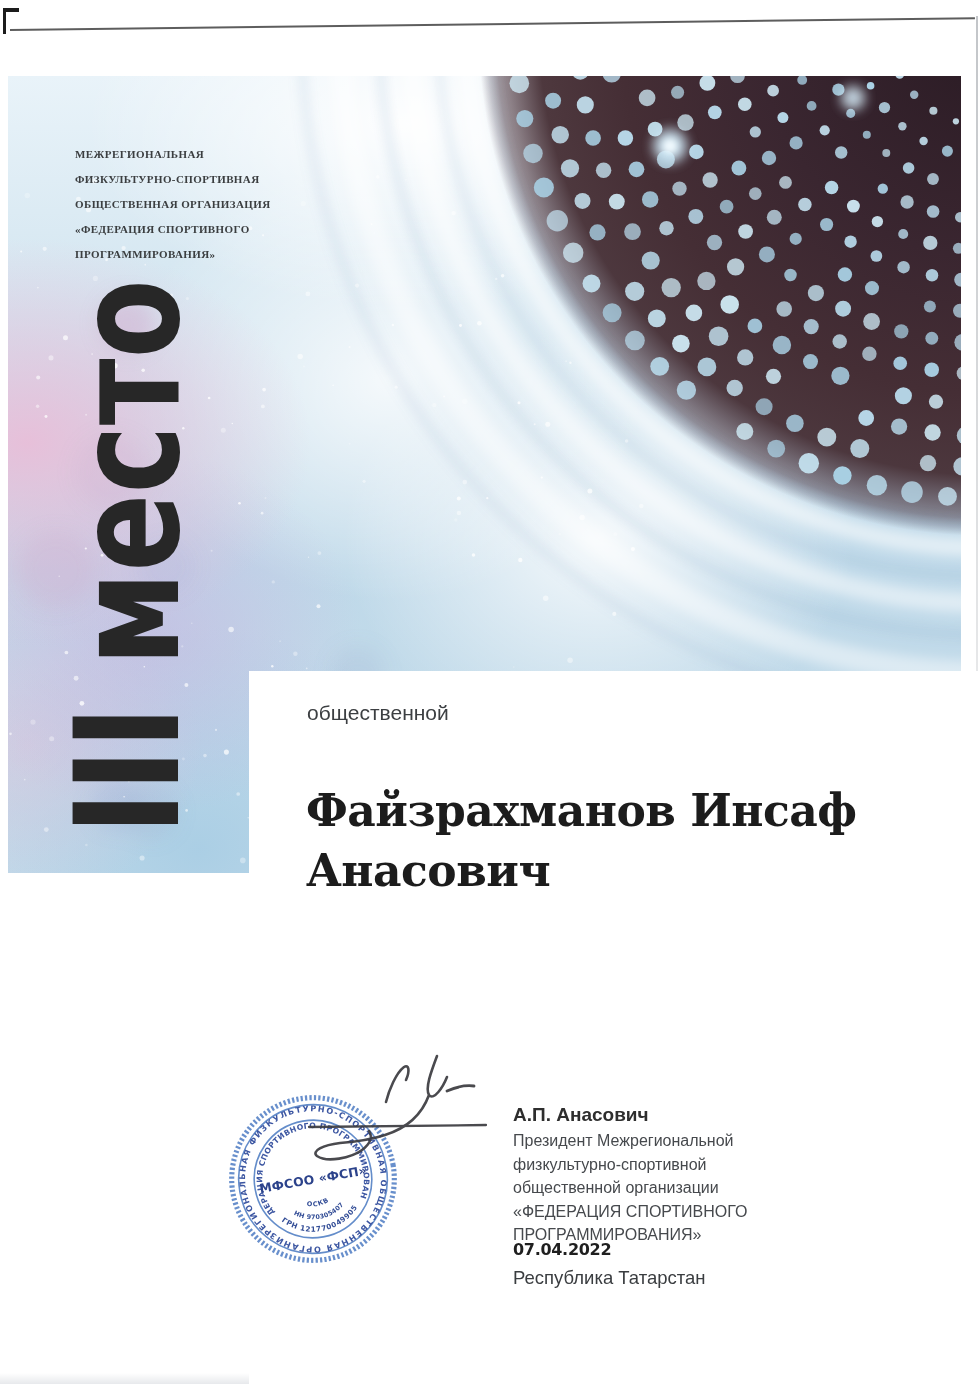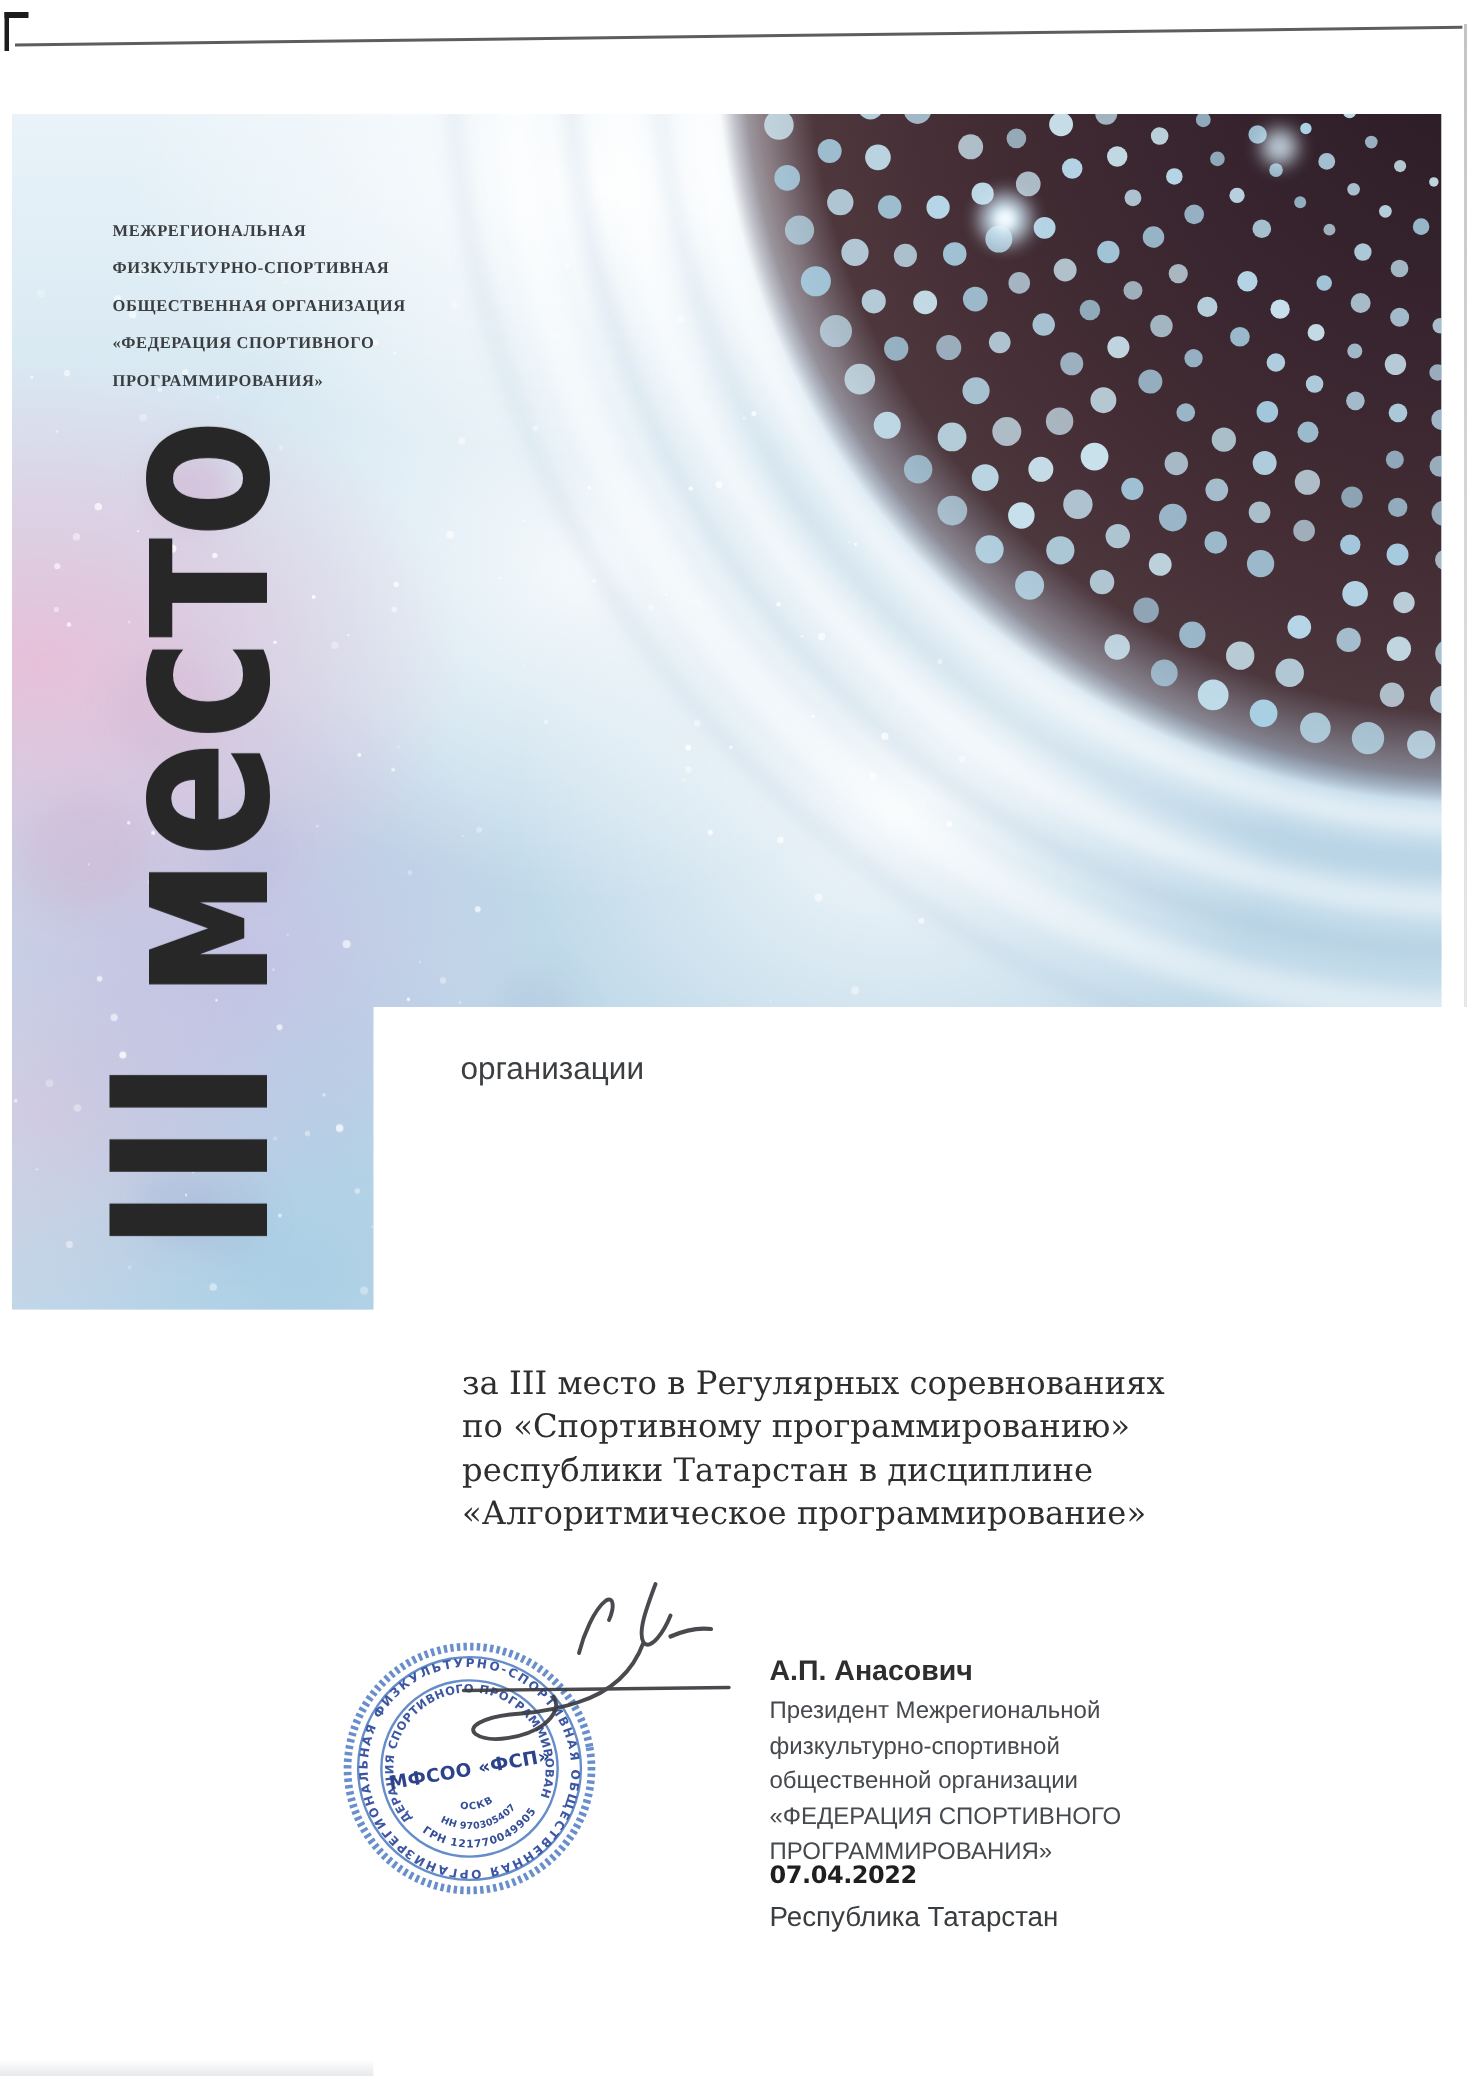--- a/index.html
+++ b/index.html
@@ -441,25 +441,23 @@
   </div>
 
   <div class="panel"></div>
 
   <div class="org-header prelines">МЕЖРЕГИОНАЛЬНАЯ
 ФИЗКУЛЬТУРНО-СПОРТИВНАЯ
 ОБЩЕСТВЕННАЯ ОРГАНИЗАЦИЯ
 «ФЕДЕРАЦИЯ СПОРТИВНОГО
 ПРОГРАММИРОВАНИЯ»</div>
 
-  <div class="award-intro">организации</div>
-  <div class="reason prelines">за III место в Регулярных соревнованиях
-по «Спортивному программированию»
-республики Татарстан в дисциплине
-«Алгоритмическое программирование»</div>
+  <div class="award-intro">общественной</div>
+  <div class="recipient prelines">Файзрахманов Инсаф
+Анасович</div>
 
   <div class="sig-name">А.П. Анасович</div>
   <div class="sig-title prelines">Президент Межрегиональной
 физкультурно-спортивной
 общественной организации
 «ФЕДЕРАЦИЯ СПОРТИВНОГО
 ПРОГРАММИРОВАНИЯ»</div>
   <div class="award-date">07.04.2022</div>
   <div class="award-region">Республика Татарстан</div>
 

